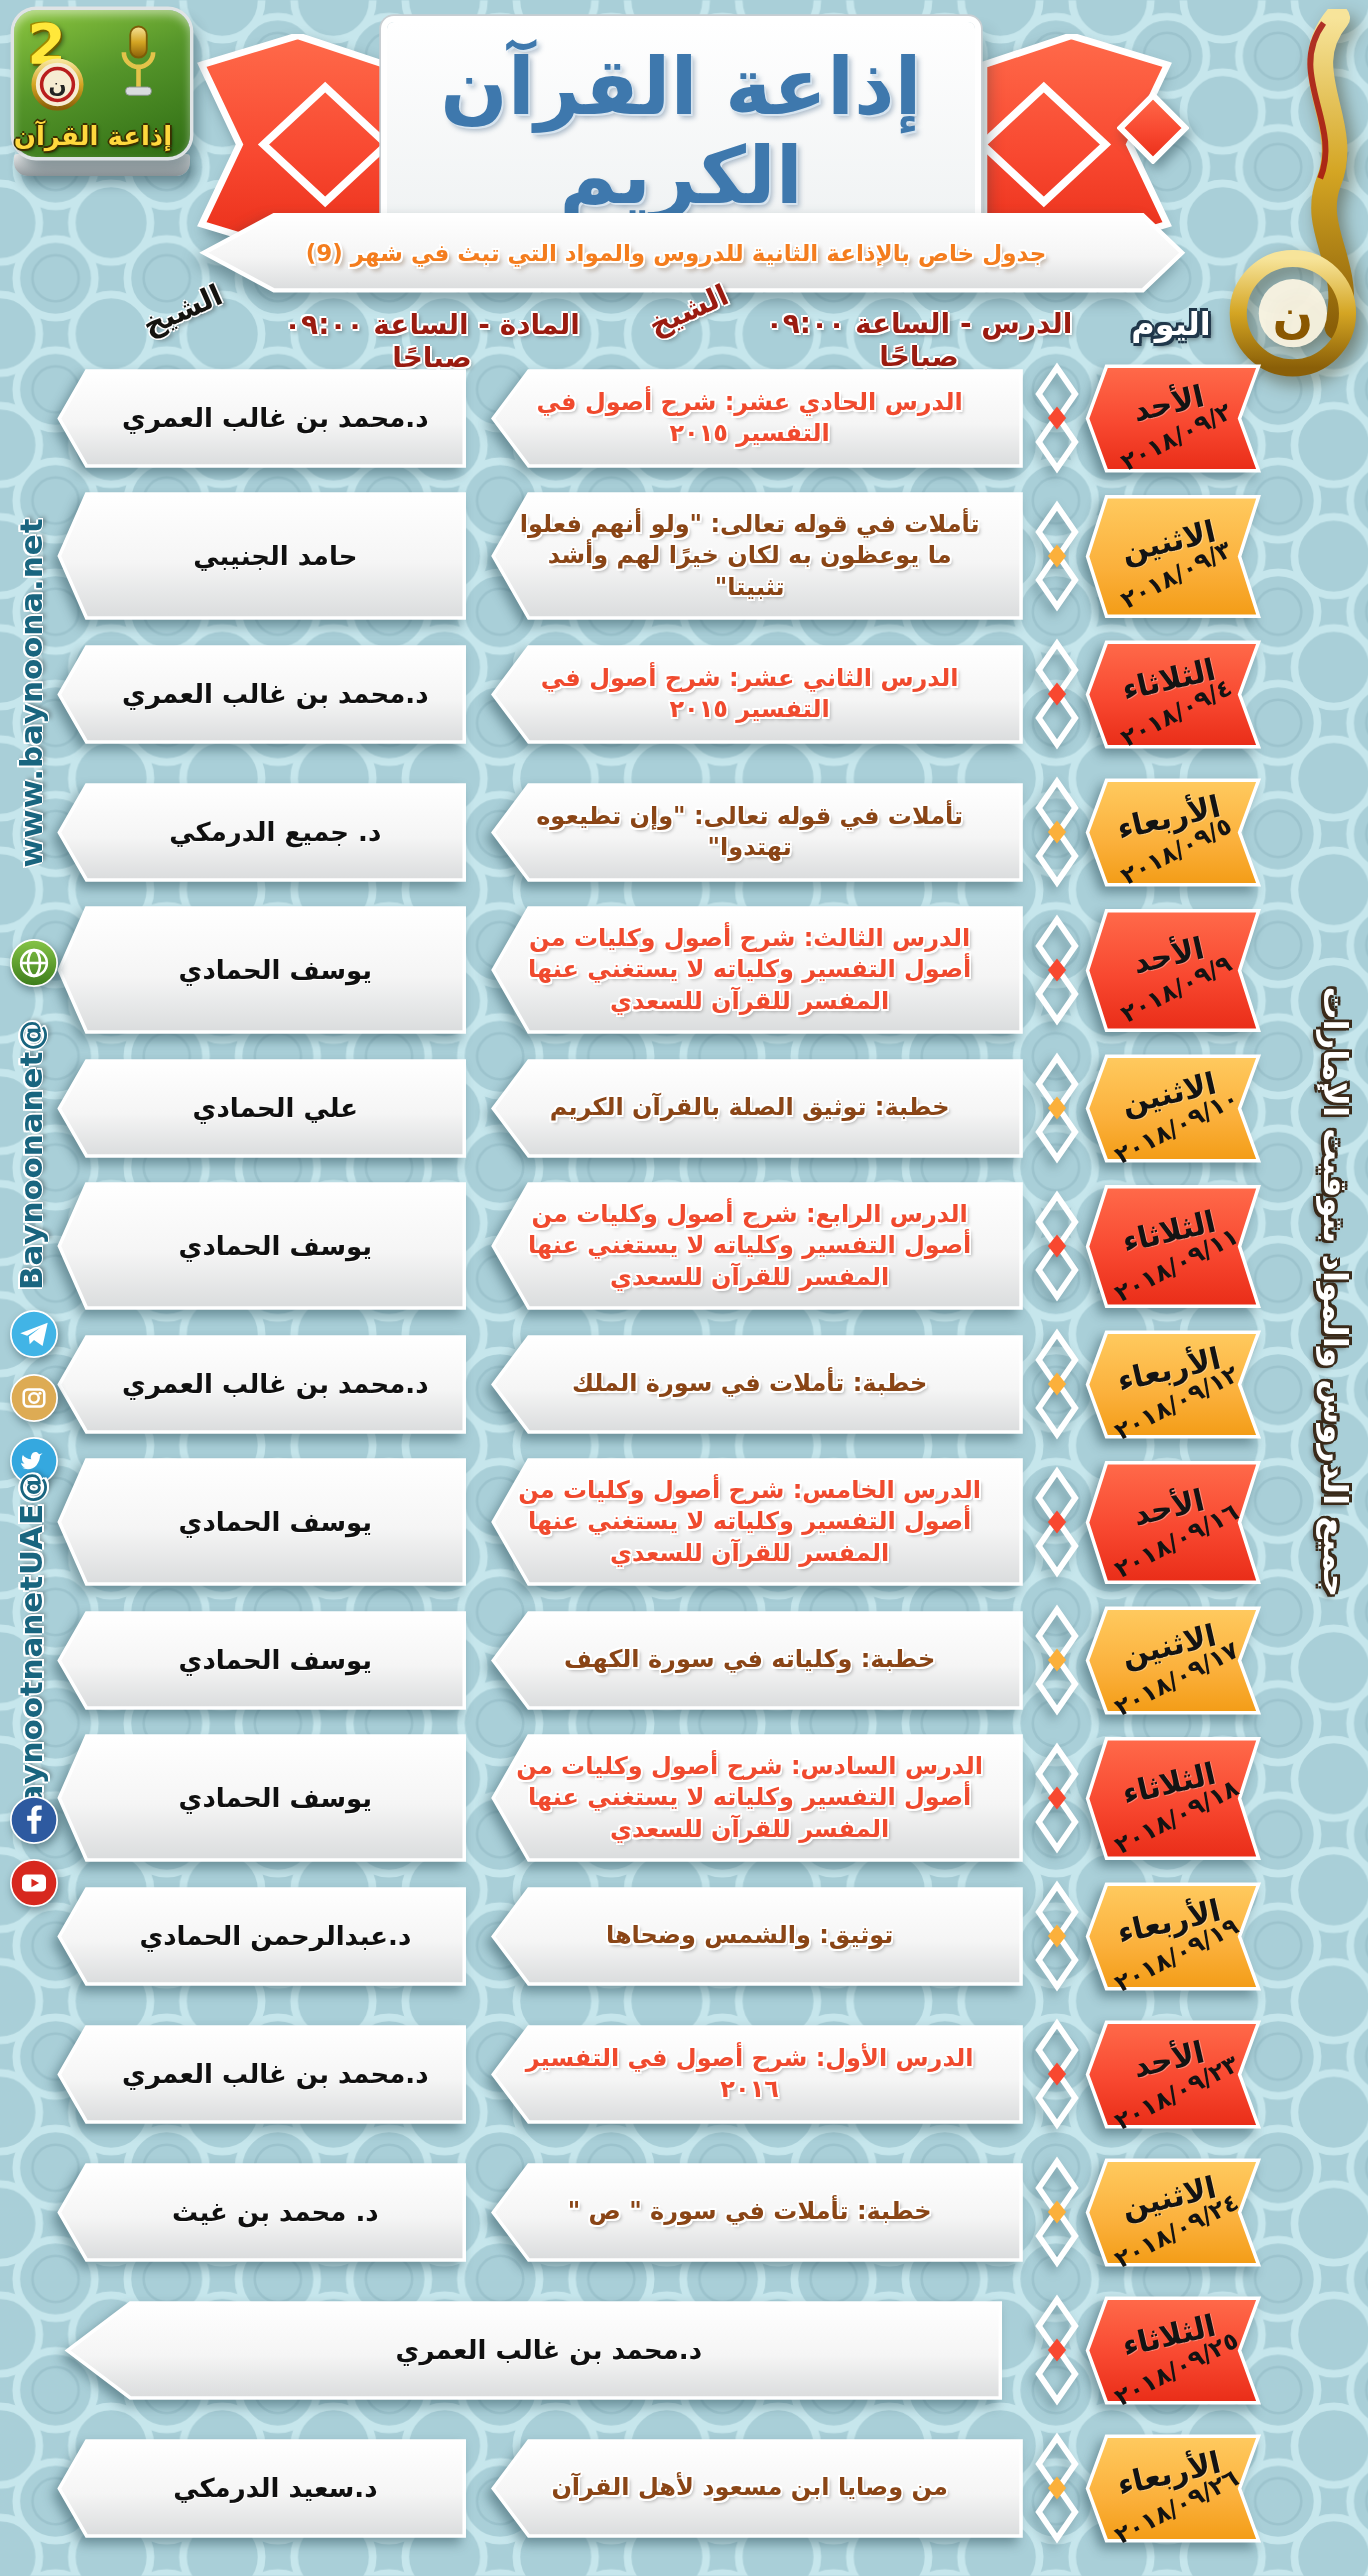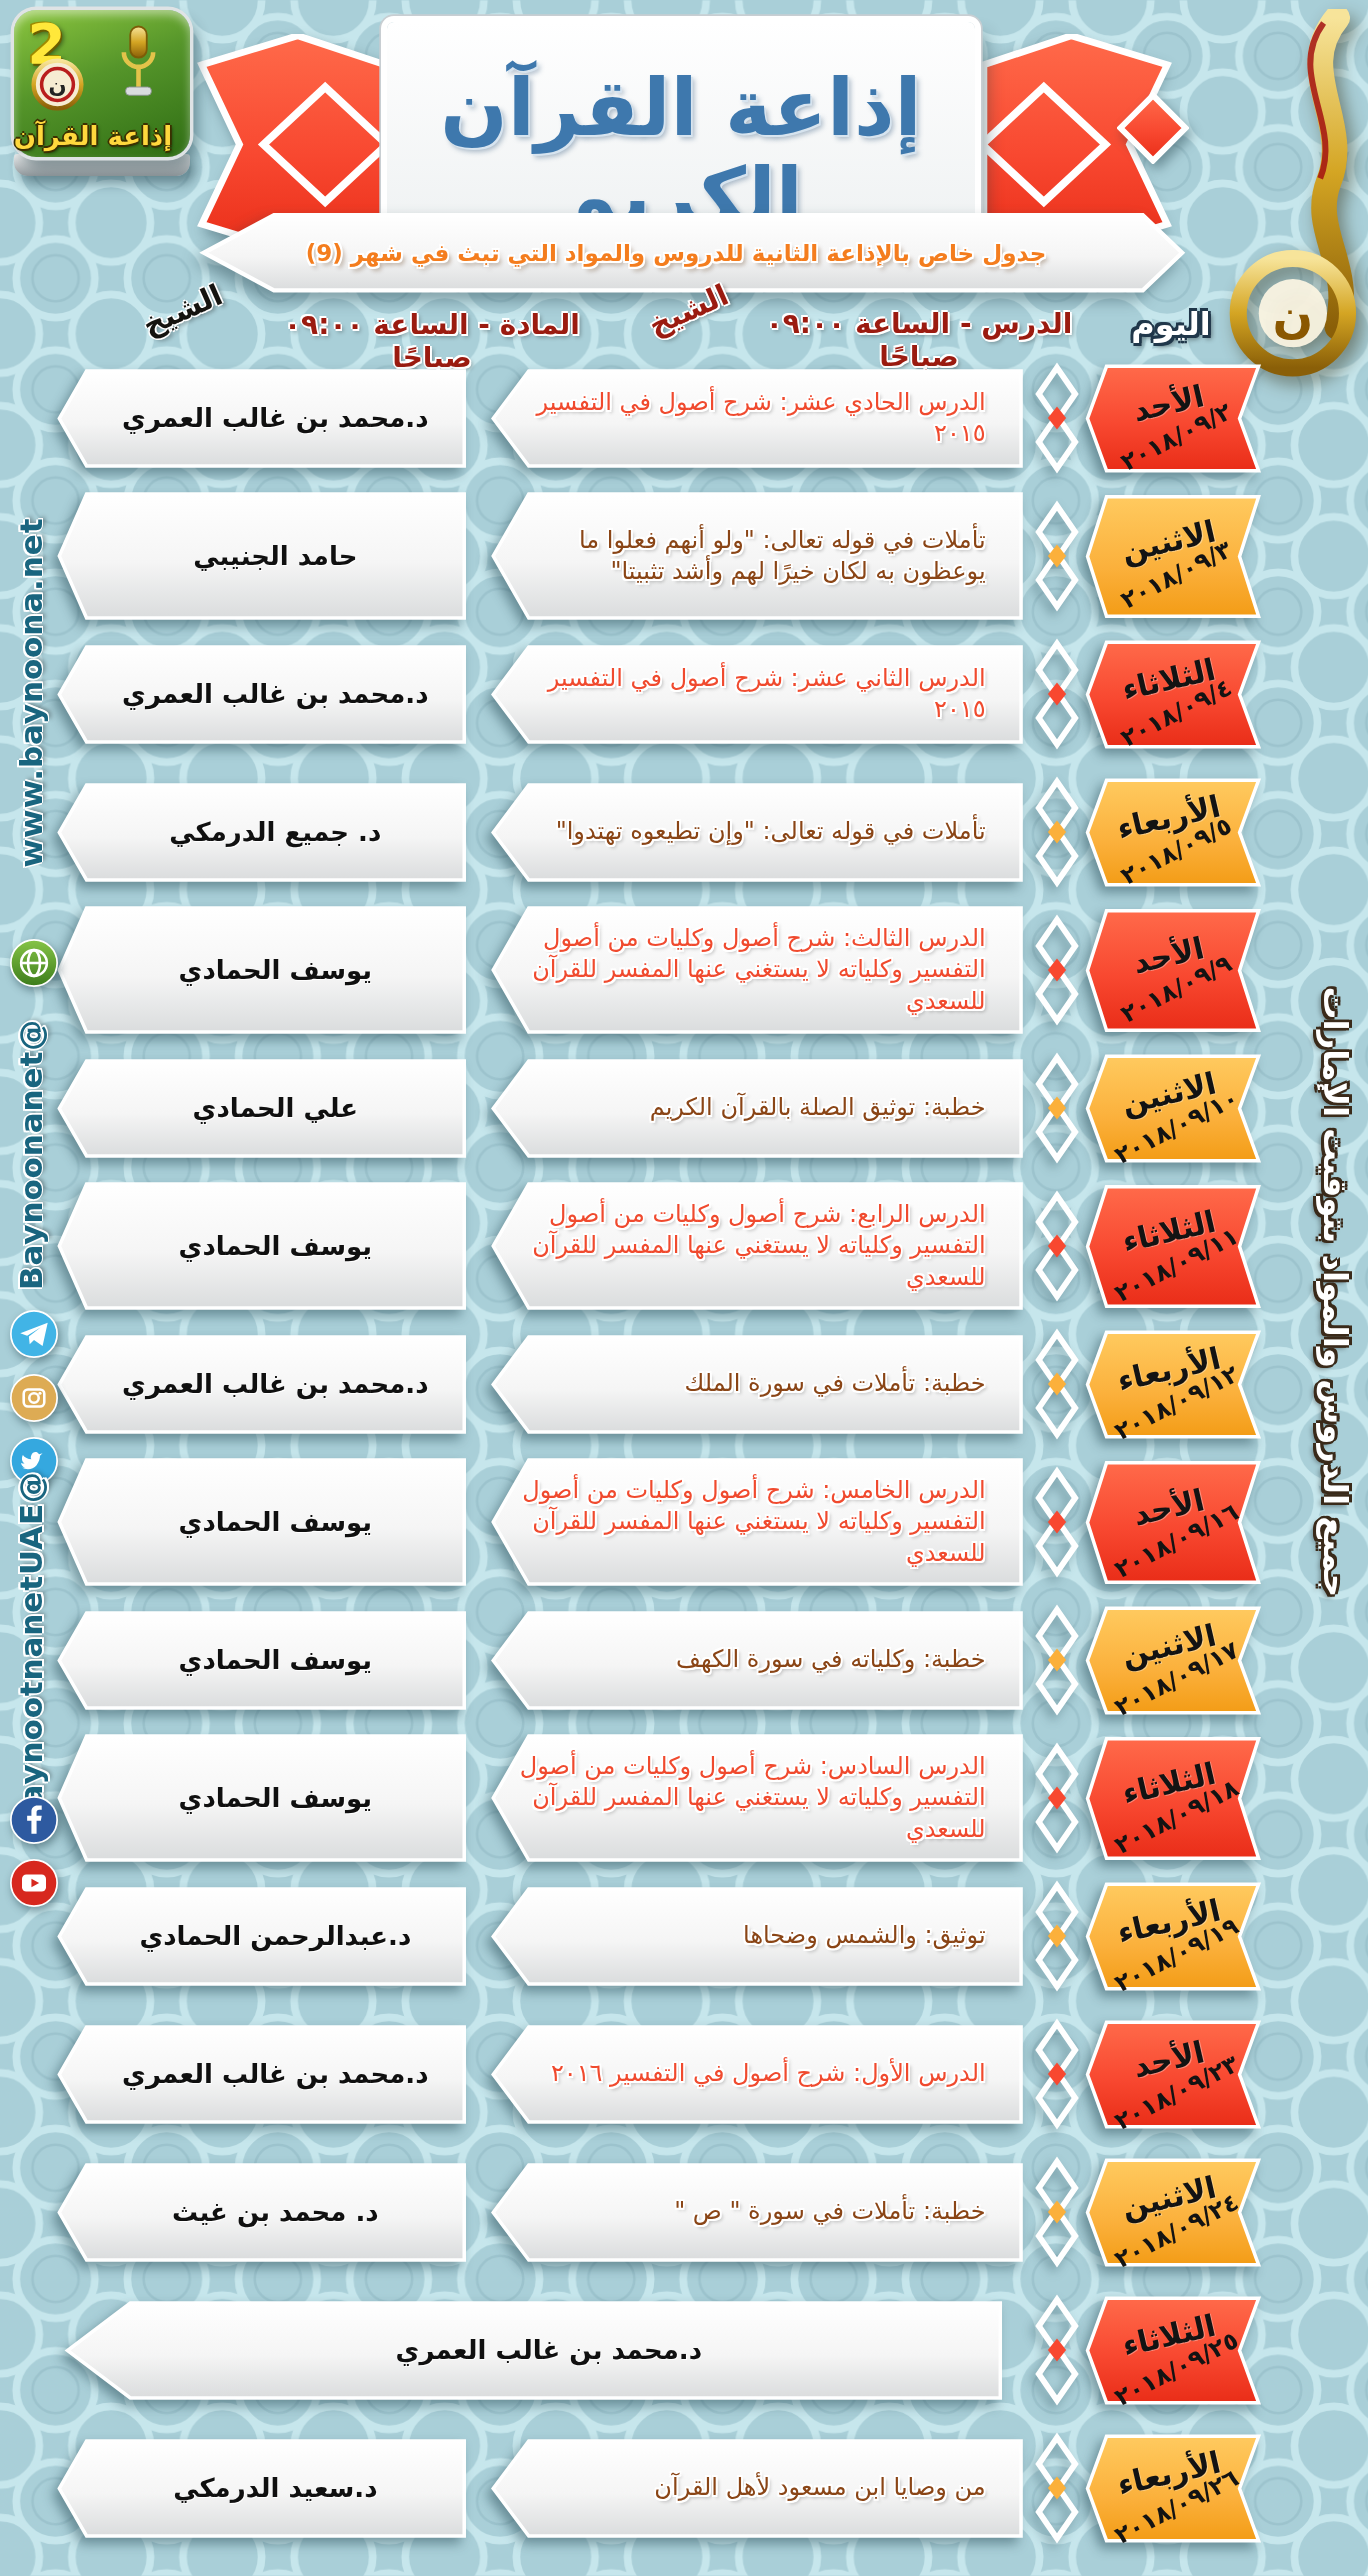--- a/index.html
+++ b/index.html
@@ -40,21 +40,21 @@
   .ribbon{top:34px; width:197px; height:221px; filter:drop-shadow(5.1px 7.7px 6.8px rgba(20,50,60,.4));}
   .ribbon.left{left:195px;}
   .ribbon.right{left:977px; transform:scaleX(-1);}
   .mini-diamond{left:1117px; top:92px; width:72px; height:72px; filter:drop-shadow(4.3px 6.8px 6px rgba(20,50,60,.4));}
 
   .title-panel{
     left:387px; top:22px; width:588px; height:219px; z-index:3;
     background:linear-gradient(#ffffff,#eef1f2);
     border-radius:6.8px;
     box-shadow:0 0 0 6px #ffffff, 0 0 0 7.7px #c8ced2, 10.3px 13.7px 17px rgba(20,50,60,.45);
-    display:flex; align-items:flex-end; justify-content:center;
+    display:flex; align-items:center; justify-content:center;
   }
   .calligraphy{
     color:#3e78ad; font-size:79px; font-weight:bold; line-height:1.12;
     text-align:center; padding:0 26px;
     text-shadow:1.7px 1.7px 0 #d7e4ef, 3.4px 4.3px 5.1px rgba(30,70,110,.35);
   }
 
   .gold-ornament{left:1187px; top:8.6px; width:181px; height:389px; z-index:2;
     filter:drop-shadow(6px 8.6px 8.6px rgba(40,30,0,.45));}
 
@@ -94,21 +94,21 @@
   .cell.sheikh{flex:1; height:101px; margin-left:0; margin-right:12px;}
   .row.tall .cell.lesson,.row.tall .cell.sheikh{height:132px;}
   .row.tall .cell.day{height:127px;}
 
   .day-inner{position:relative; text-align:center; transform:rotate(-13deg); padding:0 22px 0 19px;}
   .day-name{font-size:30px; font-weight:bold; color:#131313; text-shadow:0.9px 0.9px 0 rgba(255,255,255,.35);}
   .day-date{font-size:24px; font-weight:bold; color:#131313; transform:rotate(-14deg); margin-top:3.4px;}
 
   .lesson-text{
     position:relative; width:100%; box-sizing:border-box; padding:3.4px 46px 3.4px 29px;
-    text-align:right; font-weight:normal; font-size:24px; line-height:1.3;
+    text-align:center; font-weight:bold; font-size:24px; line-height:1.3;
     text-shadow:1.7px 0 #fff,-1.7px 0 #fff,0 1.7px #fff,0 -1.7px #fff,1.7px 1.7px #fff,-1.7px -1.7px #fff,1.7px -1.7px #fff,-1.7px 1.7px #fff,2.6px 3.4px 3.4px rgba(0,0,0,.25);
   }
   .row.red .lesson-text{color:#f04a2e;}
   .row.yellow .lesson-text{color:#8a4516;}
   .sheikh-text{
     position:relative; width:100%; box-sizing:border-box; padding:0 19px 0 44px;
     text-align:center; font-weight:bold; font-size:26px; color:#101010;
     text-shadow:0.9px 0.9px 0 #ffffff;
   }
 

